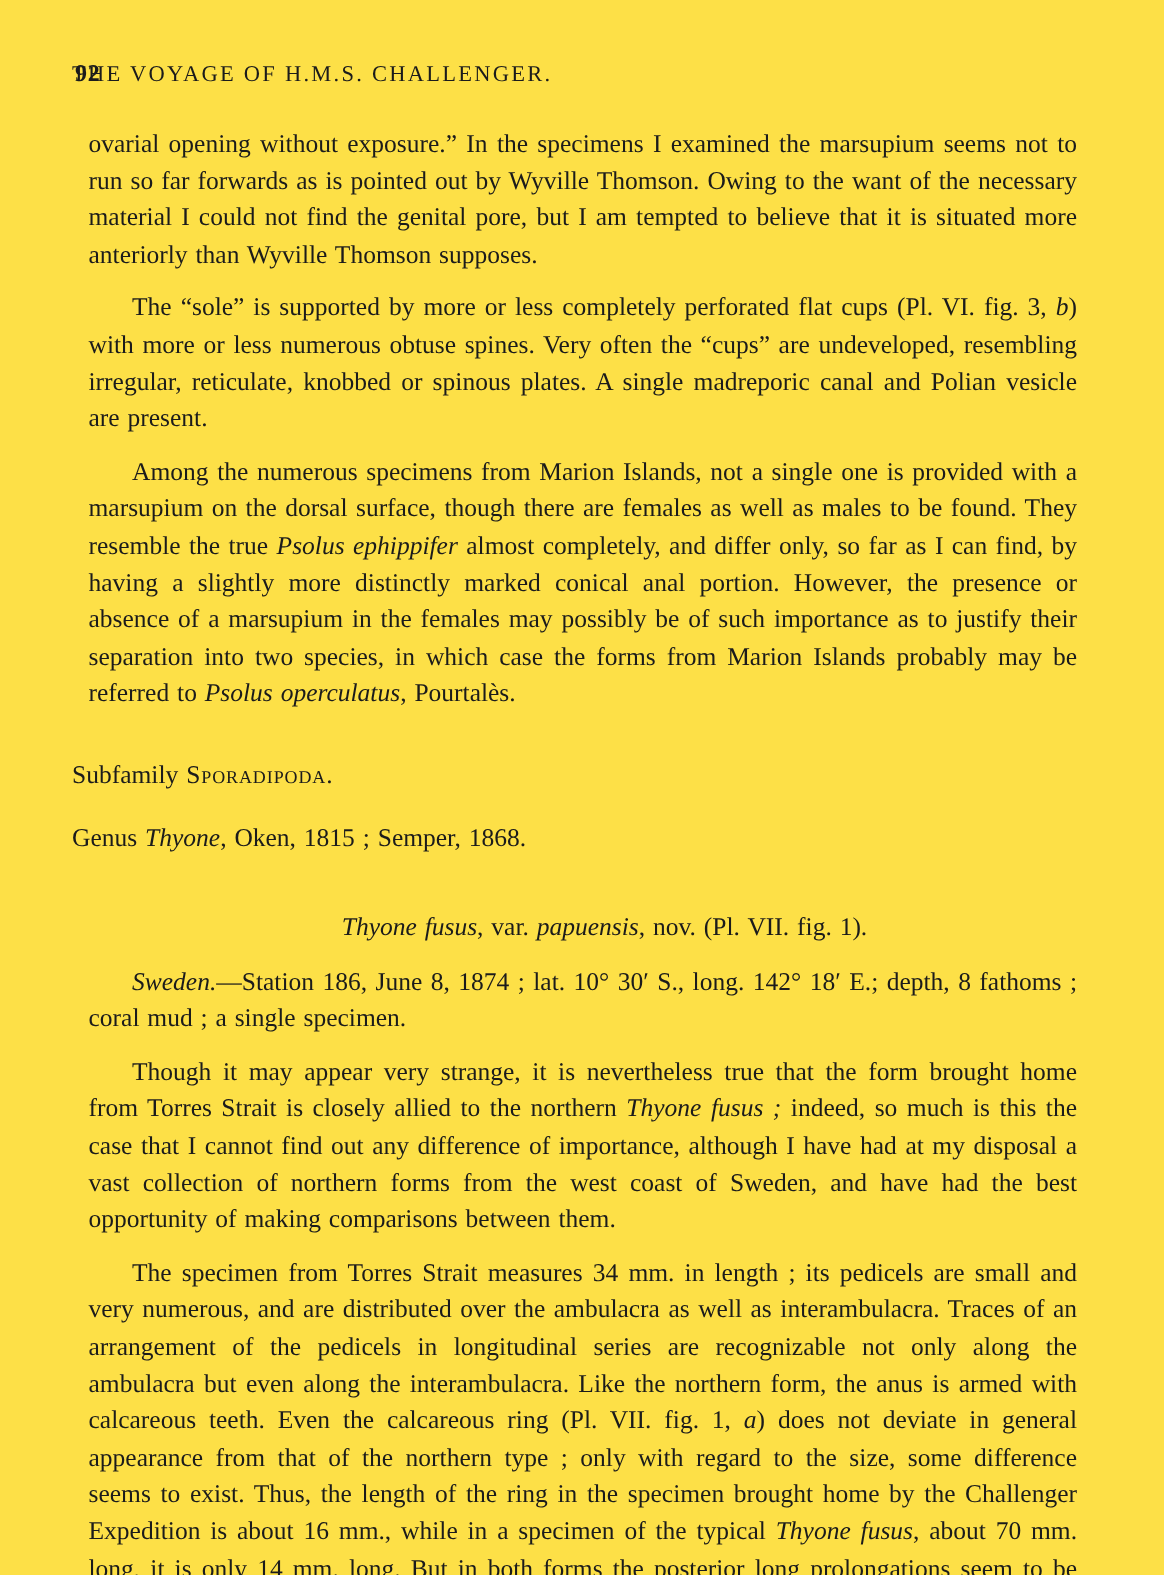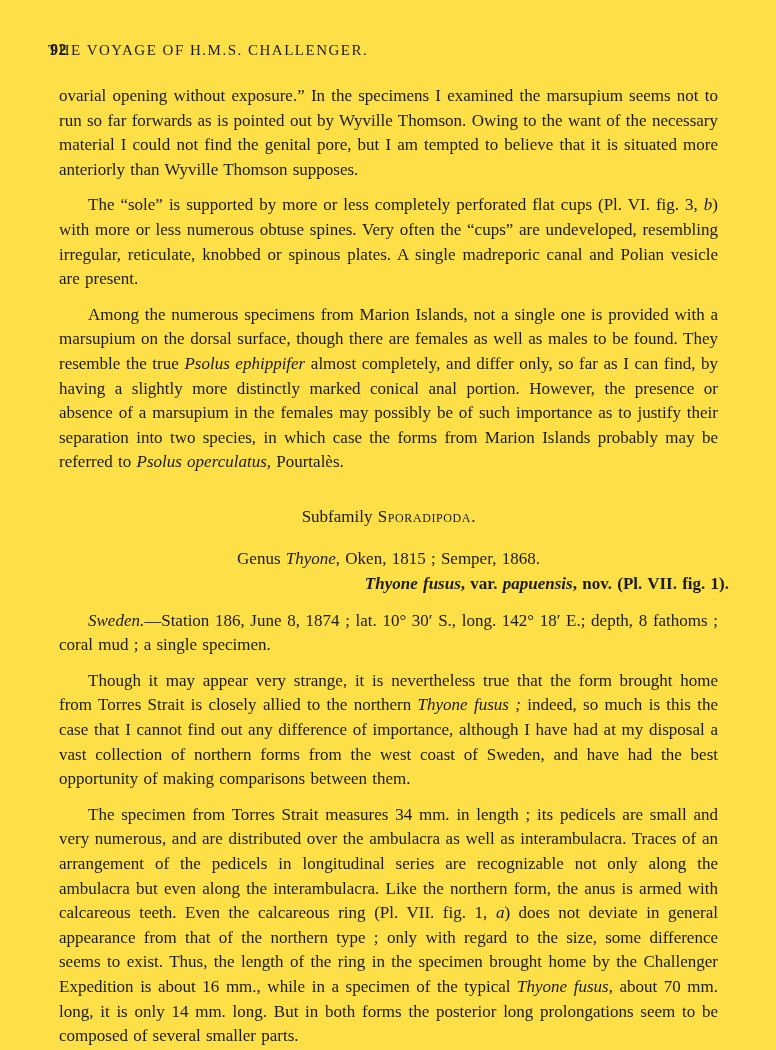--- a/index.html
+++ b/index.html
@@ -46,34 +46,32 @@
     text-align: justify;
     word-spacing: 1px;
   }
   .document-body p.indent {
     text-indent: 29px;
   }
   .document-body p.noindent {
     text-indent: 0;
   }
   .document-body p.heading {
-    text-align: center;
     text-indent: 0;
   }
   .document-body p.subfamily {
     margin: 30px 0 17px 0;
   }
   .document-body p.genus {
-    margin: 0 0 1px 0;
+    margin: 0 0 35px 0;
   }
   .document-body p.species {
-    text-align: right;
+    text-align: center;
     text-indent: 29px;
     margin: 0 0 12px 0;
-    font-weight: bold;
   }
   .i  { font-style: italic; }
   .sc { font-variant: small-caps; letter-spacing: 0.6px; }
 </style>
 </head>
 <body>
 
 <div class="page">
   <header class="running-head">
     <span class="page-number">92</span>

